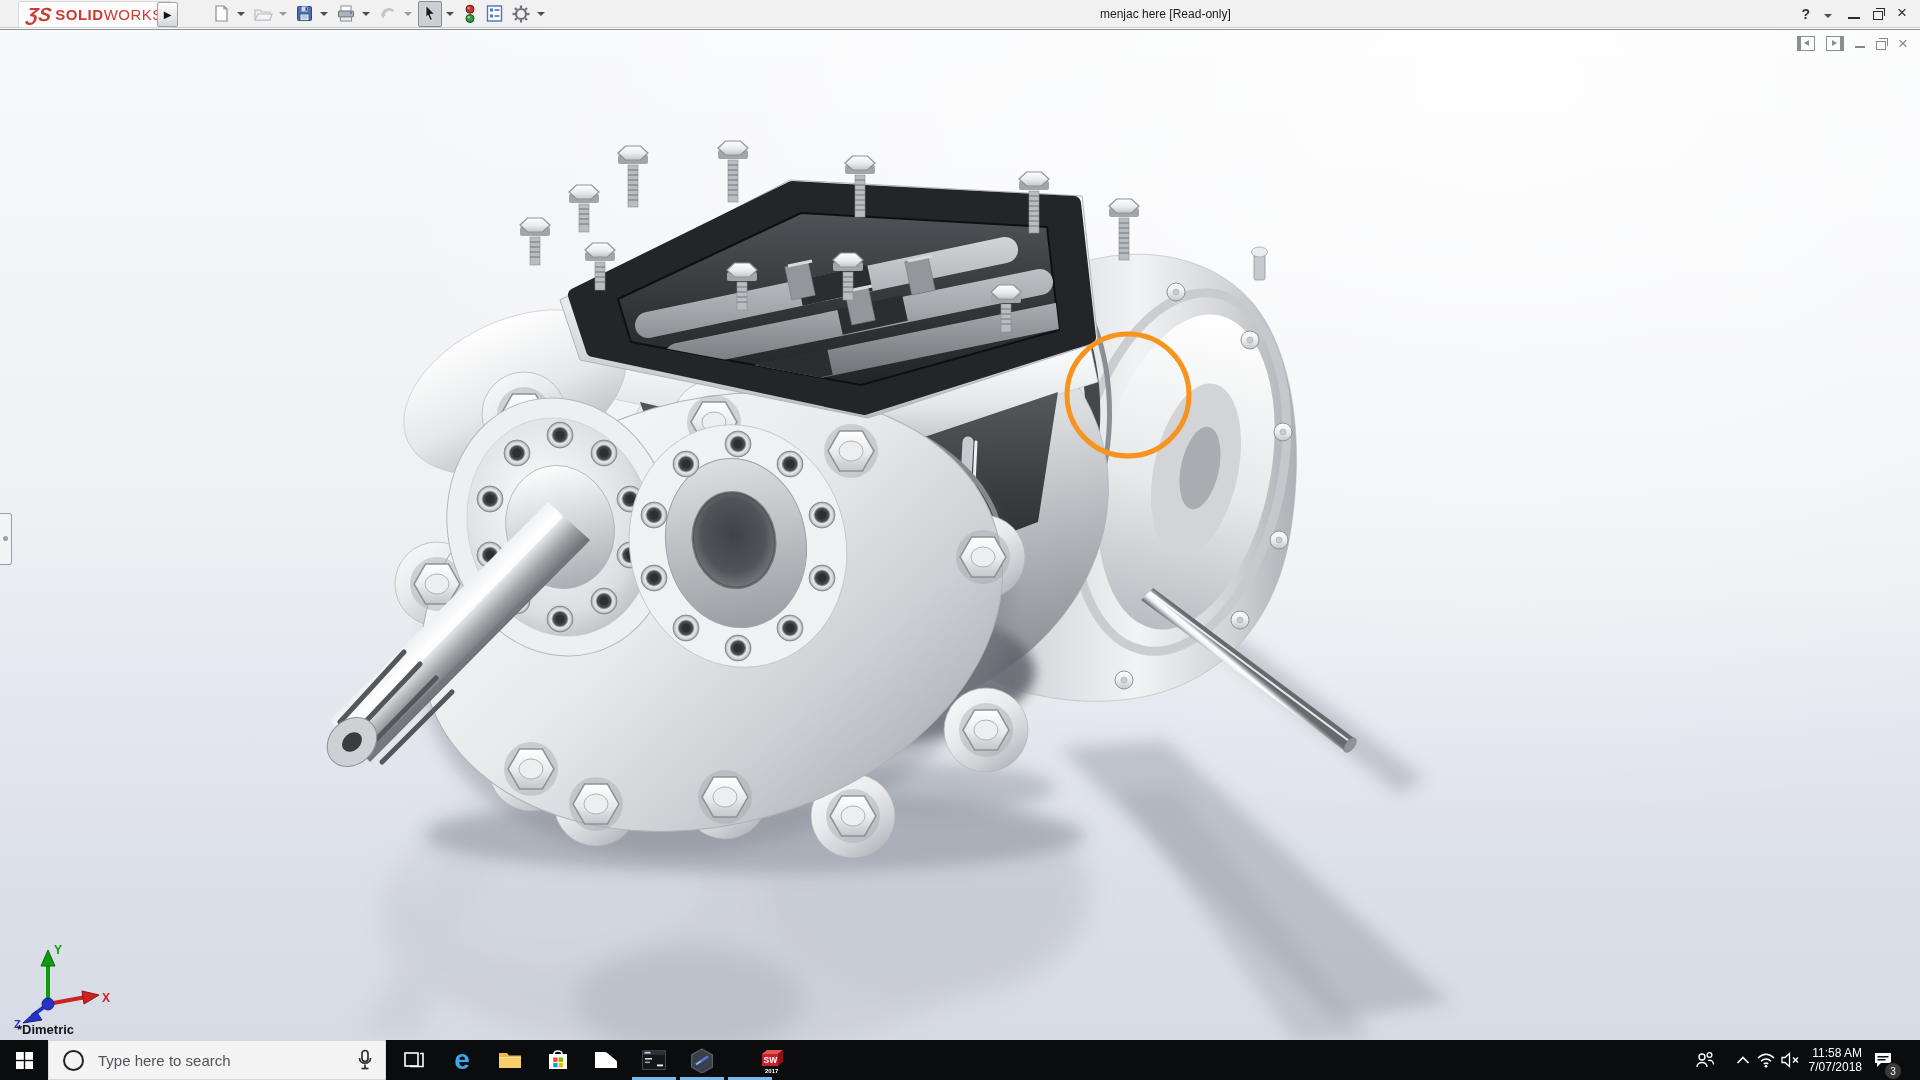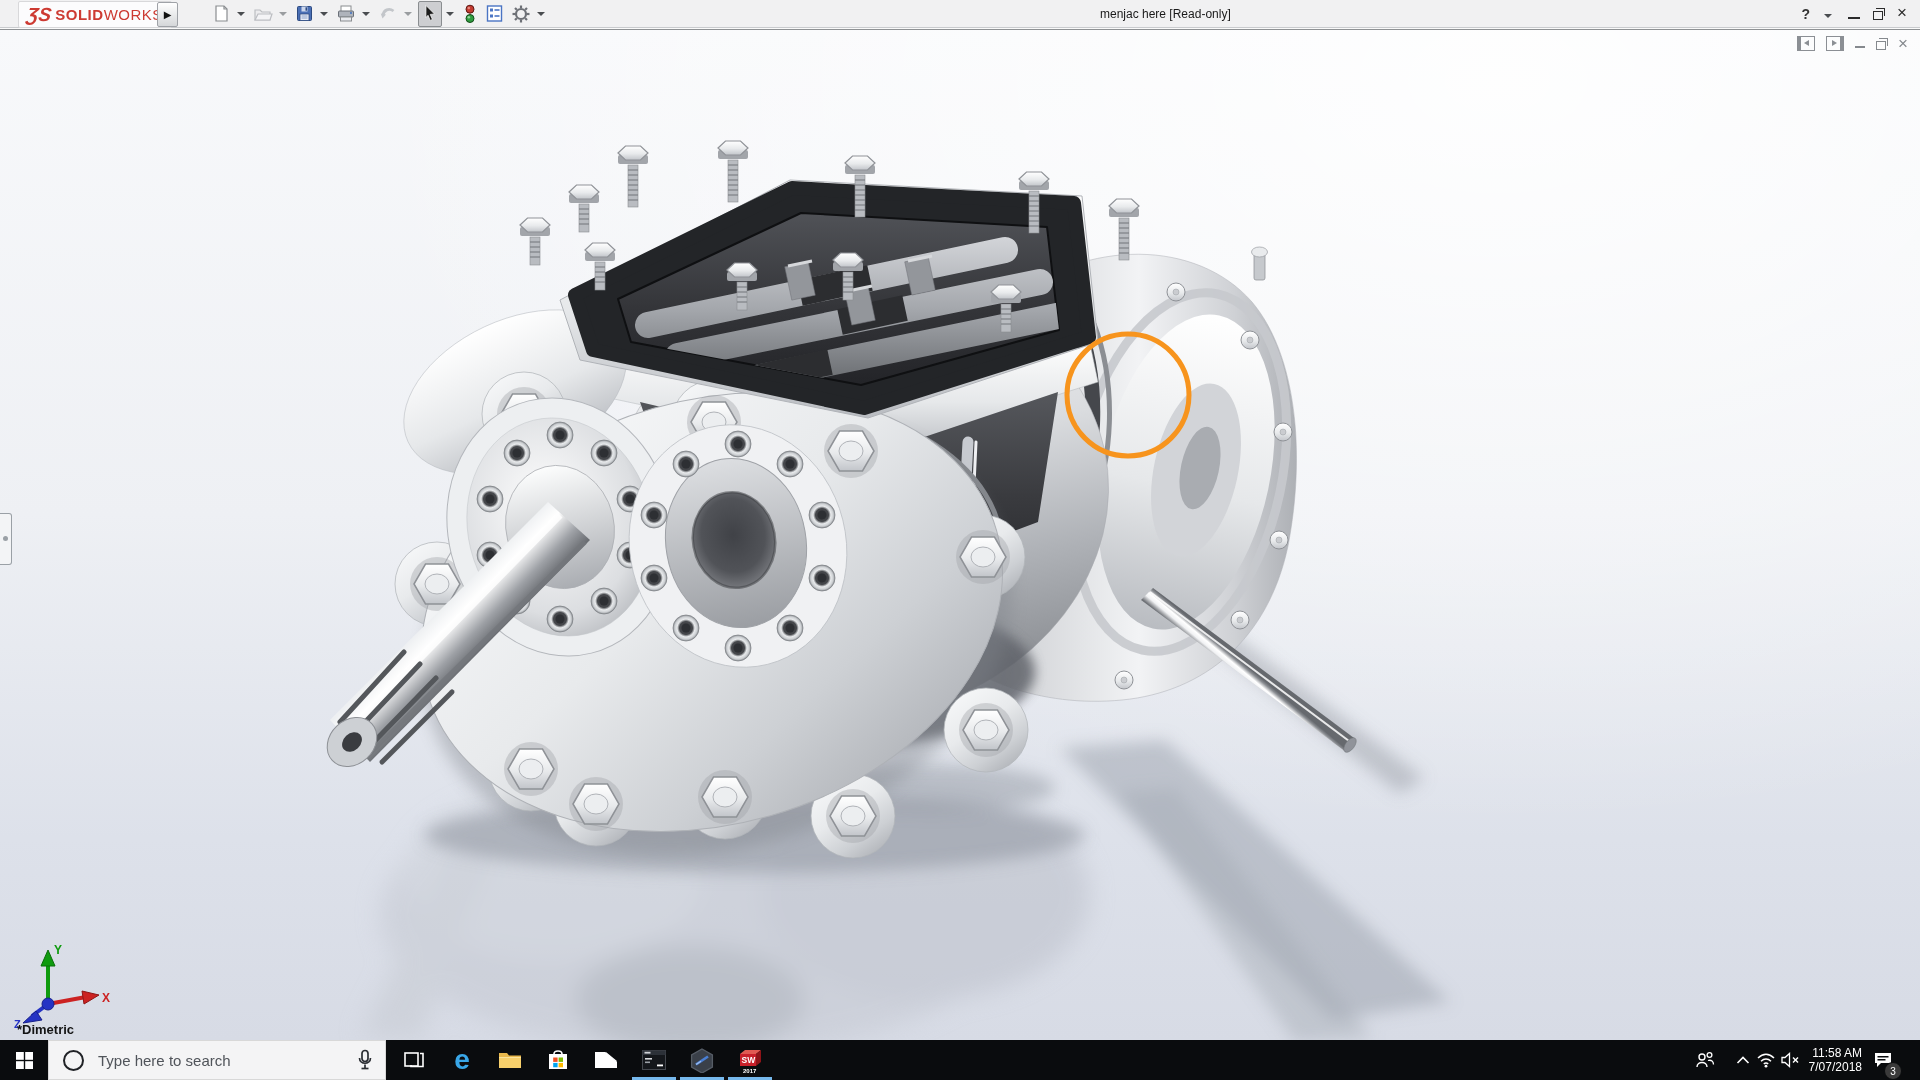--- a/index.html
+++ b/index.html
@@ -601,21 +601,21 @@
       <rect x="16" y="15.5" width="6" height="1.8" fill="#ffffff"></rect>
     </svg>
   </div>
   <div class="tb-app" style="left:678px;">
     <svg width="26" height="25" viewBox="0 0 26 25">
       <polygon points="13,1 23.4,7 23.4,19 13,25 2.6,19 2.6,7" fill="#3a4049" stroke="#565d66" stroke-width="1.3"></polygon>
       <line x1="7" y1="16.5" x2="19" y2="8.5" stroke="#4a7fd4" stroke-width="2.6"></line>
       <line x1="7" y1="16.5" x2="12" y2="13.2" stroke="#9fc0ee" stroke-width="1.2"></line>
     </svg>
   </div>
-  <div class="tb-app" style="left:726px;align-items:center;">
+  <div class="tb-app" style="left:748px;align-items:center;">
     <svg width="28" height="27" viewBox="0 0 28 27">
       <polygon points="4,7 9,3 25,3 20,7" fill="#e05a52"></polygon>
       <rect x="4" y="7" width="16" height="12" fill="#c8202a"></rect>
       <polygon points="20,7 25,3 25,15 20,19" fill="#8e1418"></polygon>
       <text x="5.5" y="16" font-size="8.5" font-weight="bold" fill="#ffffff">SW</text>
       <text x="7" y="25.5" font-size="6" font-weight="bold" fill="#ffffff">2017</text>
     </svg>
   </div>
   <div class="run-bar" style="left:632px;"></div>
   <div class="run-bar" style="left:680px;"></div>

